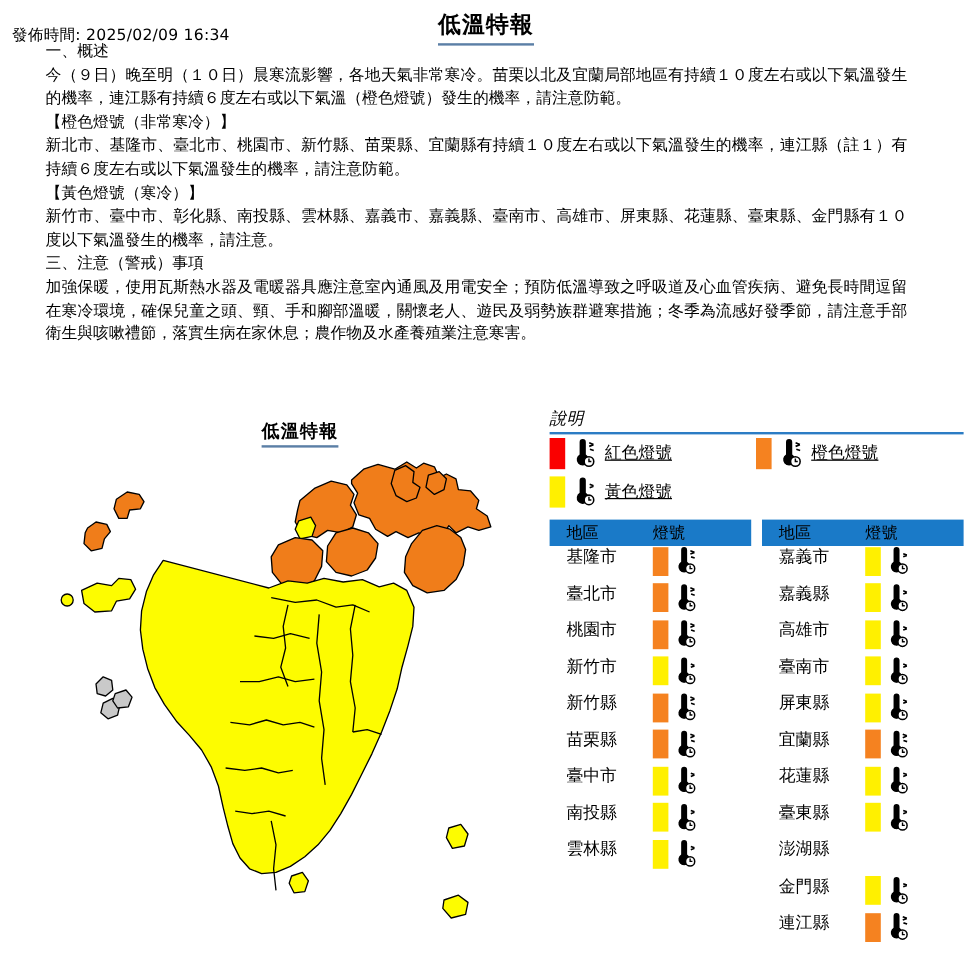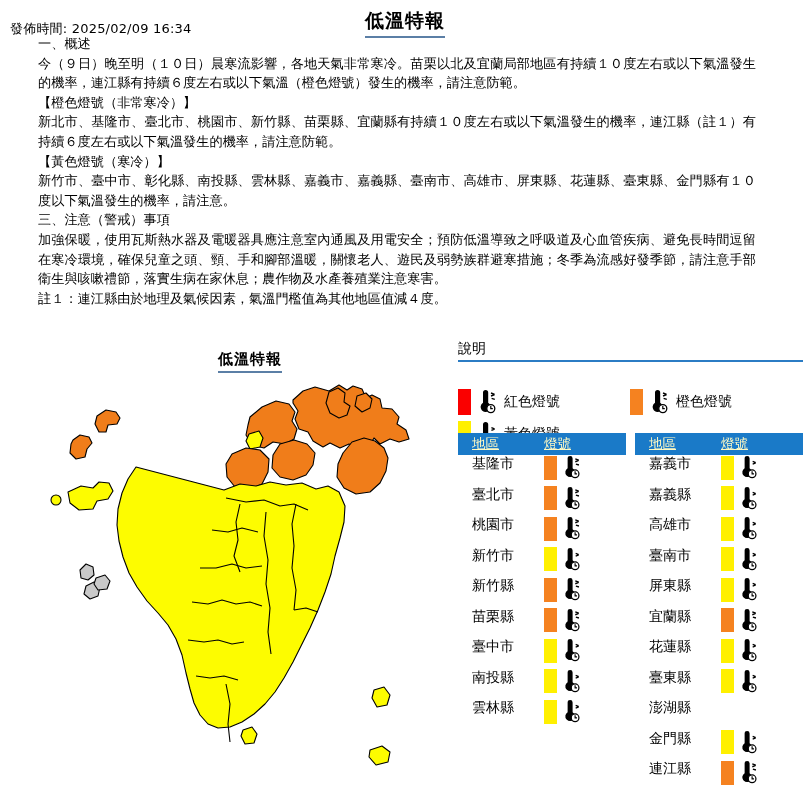--- a/index.html
+++ b/index.html
@@ -50,22 +50,23 @@
   
   .legend-panel{
     position:absolute;left:458px;top:340px;width:345px;
   }
   .legend-head{
     font-size:14px;
     padding-bottom:2px;
     border-bottom:2px solid #2b7cc4;
     width:345px;
     box-sizing:border-box;
-  }
-  .legend-rows{margin-top:24px;}
+    font-style:italic;
+  }
+  .legend-rows{margin-top:0;text-decoration:underline;}
   .legend-row{
     display:flex;align-items:center;height:32px;
   }
   .legend-item{
     display:flex;align-items:center;
     width:172px;
   }
   .swatch{
     width:13px;height:26px;border:0;flex:0 0 auto;
   }
@@ -73,24 +74,23 @@
     font-size:14px;margin-left:6px;white-space:nowrap;
   }
   .thermo{flex:0 0 auto;margin-left:3px;}
   
   .tables{
     position:absolute;left:458px;top:433px;width:345px;
     display:flex;justify-content:space-between;
   }
   .reg-table{width:168px;}
   .tbl-head{
-    background:#1a7ac8;color:#fef9c3;
+    background:#1a7ac8;color:#000000;
     height:22px;display:flex;align-items:center;
     font-size:13.5px;
-    text-decoration:underline;
   }
   .tbl-head .c1{width:86px;padding-left:14px;box-sizing:border-box;}
   .tbl-head .c2{flex:1;}
   .tbl-row{
     height:30.5px;display:flex;align-items:flex-start;
     font-size:14px;
   }
   .tbl-row .c1{width:86px;padding-left:14px;box-sizing:border-box;white-space:nowrap;}
   .tbl-row .c2{flex:1;display:flex;align-items:center;}
   .cell-swatch{width:13px;height:24px;flex:0 0 auto;}
@@ -104,21 +104,20 @@
 
 <div class="body-text">
   <p>一、概述</p>
   <p>今（９日）晚至明（１０日）晨寒流影響，各地天氣非常寒冷。苗栗以北及宜蘭局部地區有持續１０度左右或以下氣溫發生的機率，連江縣有持續６度左右或以下氣溫（橙色燈號）發生的機率，請注意防範。</p>
   <p>【橙色燈號（非常寒冷）】</p>
   <p>新北市、基隆市、臺北市、桃園市、新竹縣、苗栗縣、宜蘭縣有持續１０度左右或以下氣溫發生的機率，連江縣（註１）有持續６度左右或以下氣溫發生的機率，請注意防範。</p>
   <p>【黃色燈號（寒冷）】</p>
   <p>新竹市、臺中市、彰化縣、南投縣、雲林縣、嘉義市、嘉義縣、臺南市、高雄市、屏東縣、花蓮縣、臺東縣、金門縣有１０度以下氣溫發生的機率，請注意。</p>
   <p>三、注意（警戒）事項</p>
   <p>加強保暖，使用瓦斯熱水器及電暖器具應注意室內通風及用電安全；預防低溫導致之呼吸道及心血管疾病、避免長時間逗留在寒冷環境，確保兒童之頭、頸、手和腳部溫暖，關懷老人、遊民及弱勢族群避寒措施；冬季為流感好發季節，請注意手部衛生與咳嗽禮節，落實生病在家休息；農作物及水產養殖業注意寒害。</p>
-  <p>註１：連江縣由於地理及氣候因素，氣溫門檻值為其他地區值減４度。</p>
 </div>
 
 <div class="map-panel">
   <div class="map-title"><span>低溫特報</span></div>
   <svg class="map-svg" width="420" height="430" viewBox="0 0 420 430">
     <g stroke="#000" stroke-width="1.1" stroke-linejoin="round">
 
       <path fill="#f07d1a" d="M57 44 l9 -6 10 2 4 6 -3 6 -9 1 -2 7 -7 0 -4 -8 z"></path>
       <path fill="#f07d1a" d="M33 68 l7 -5 9 2 3 6 -5 6 -2 8 -9 2 -6 -6 1 -9 z"></path>
 

